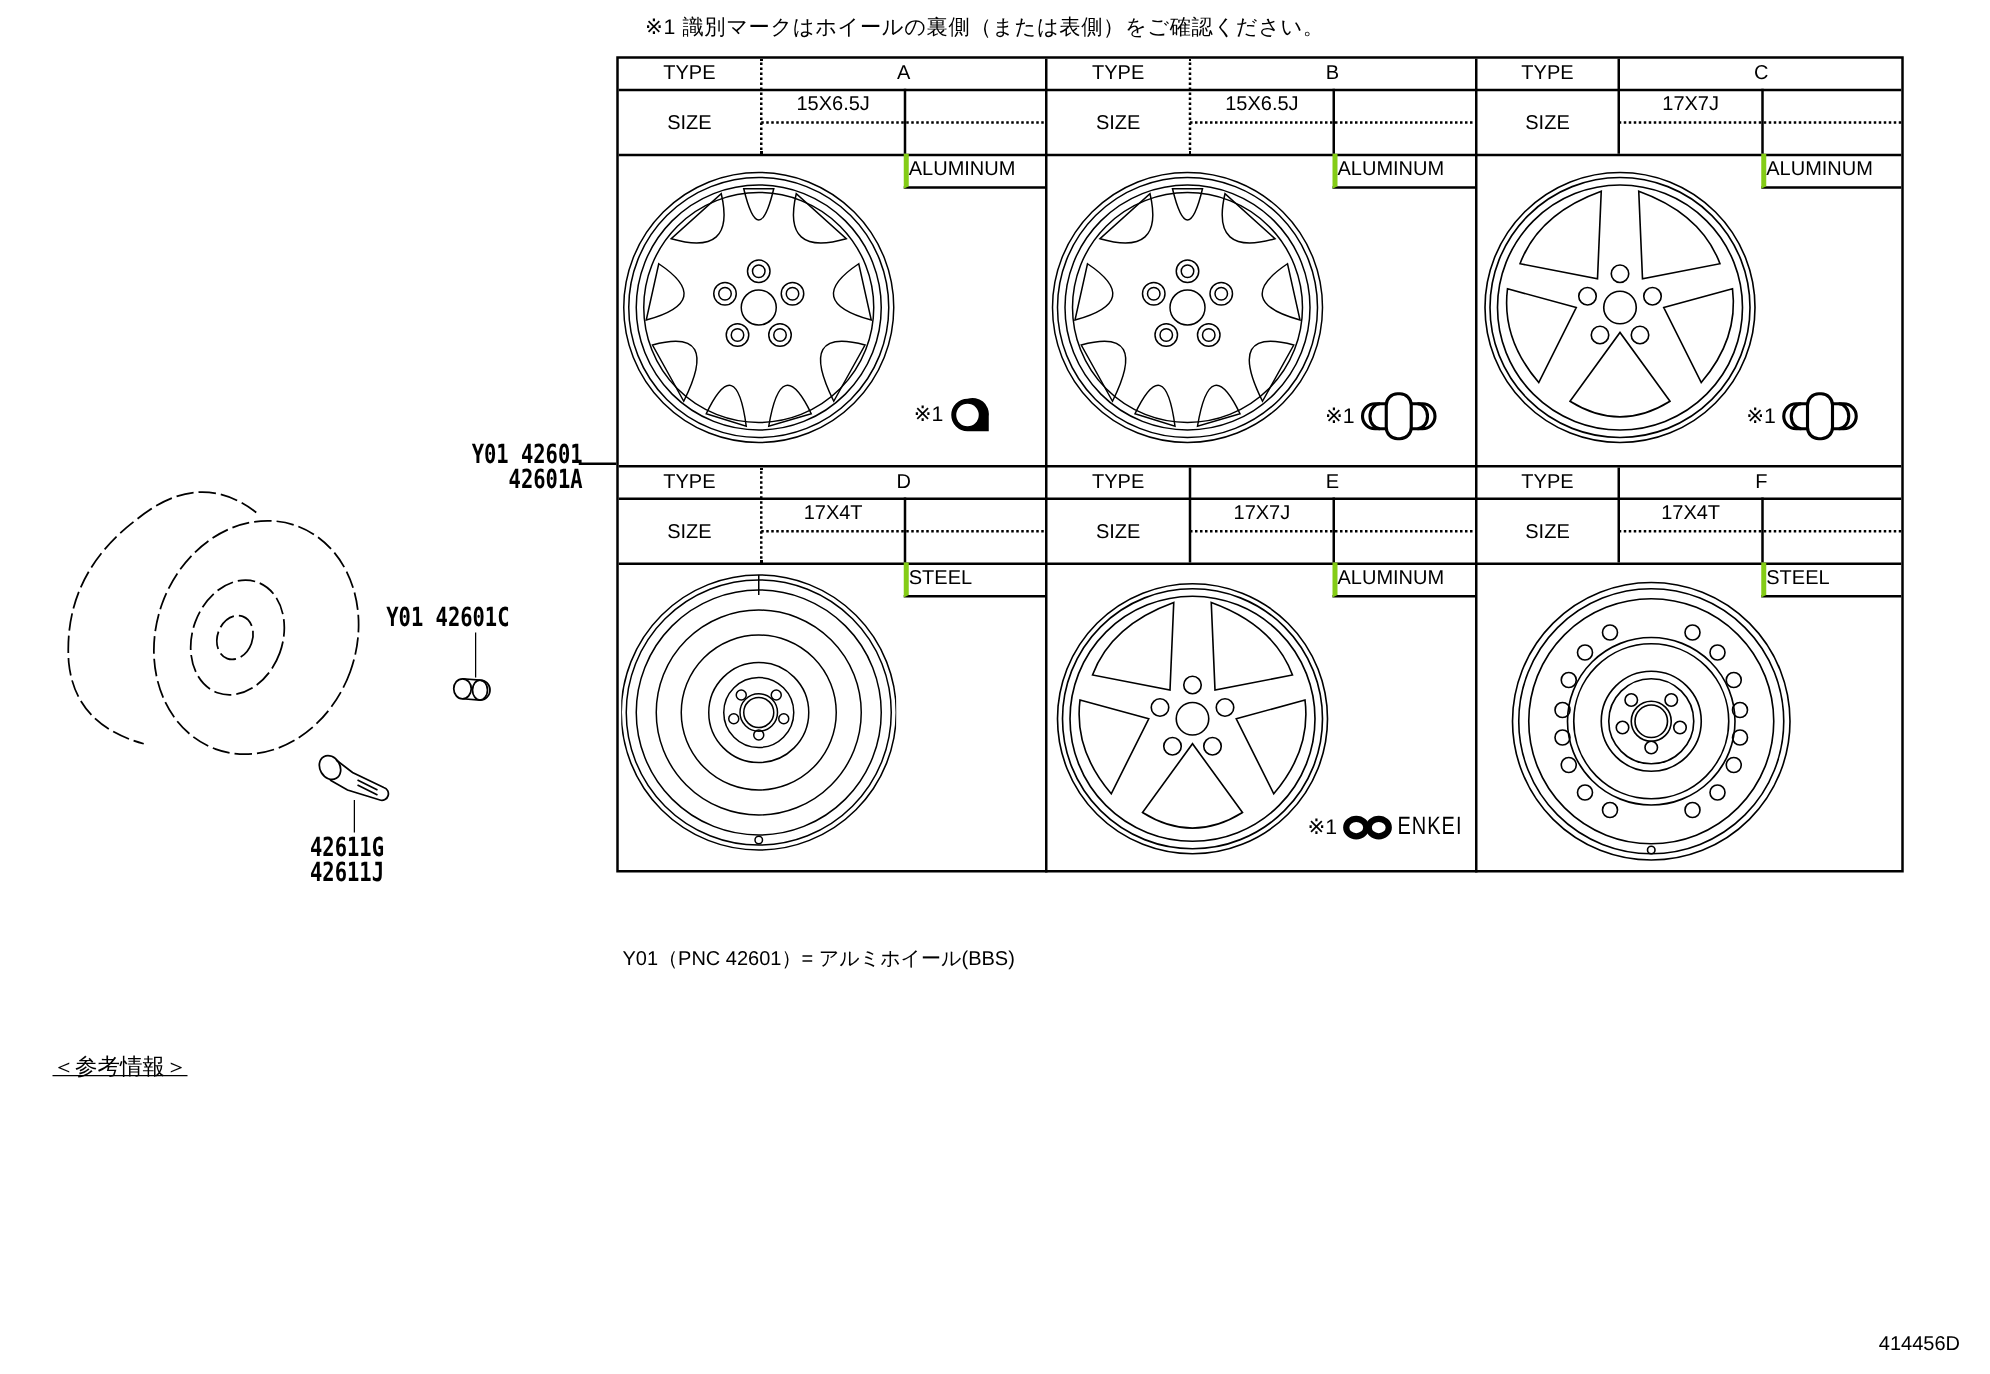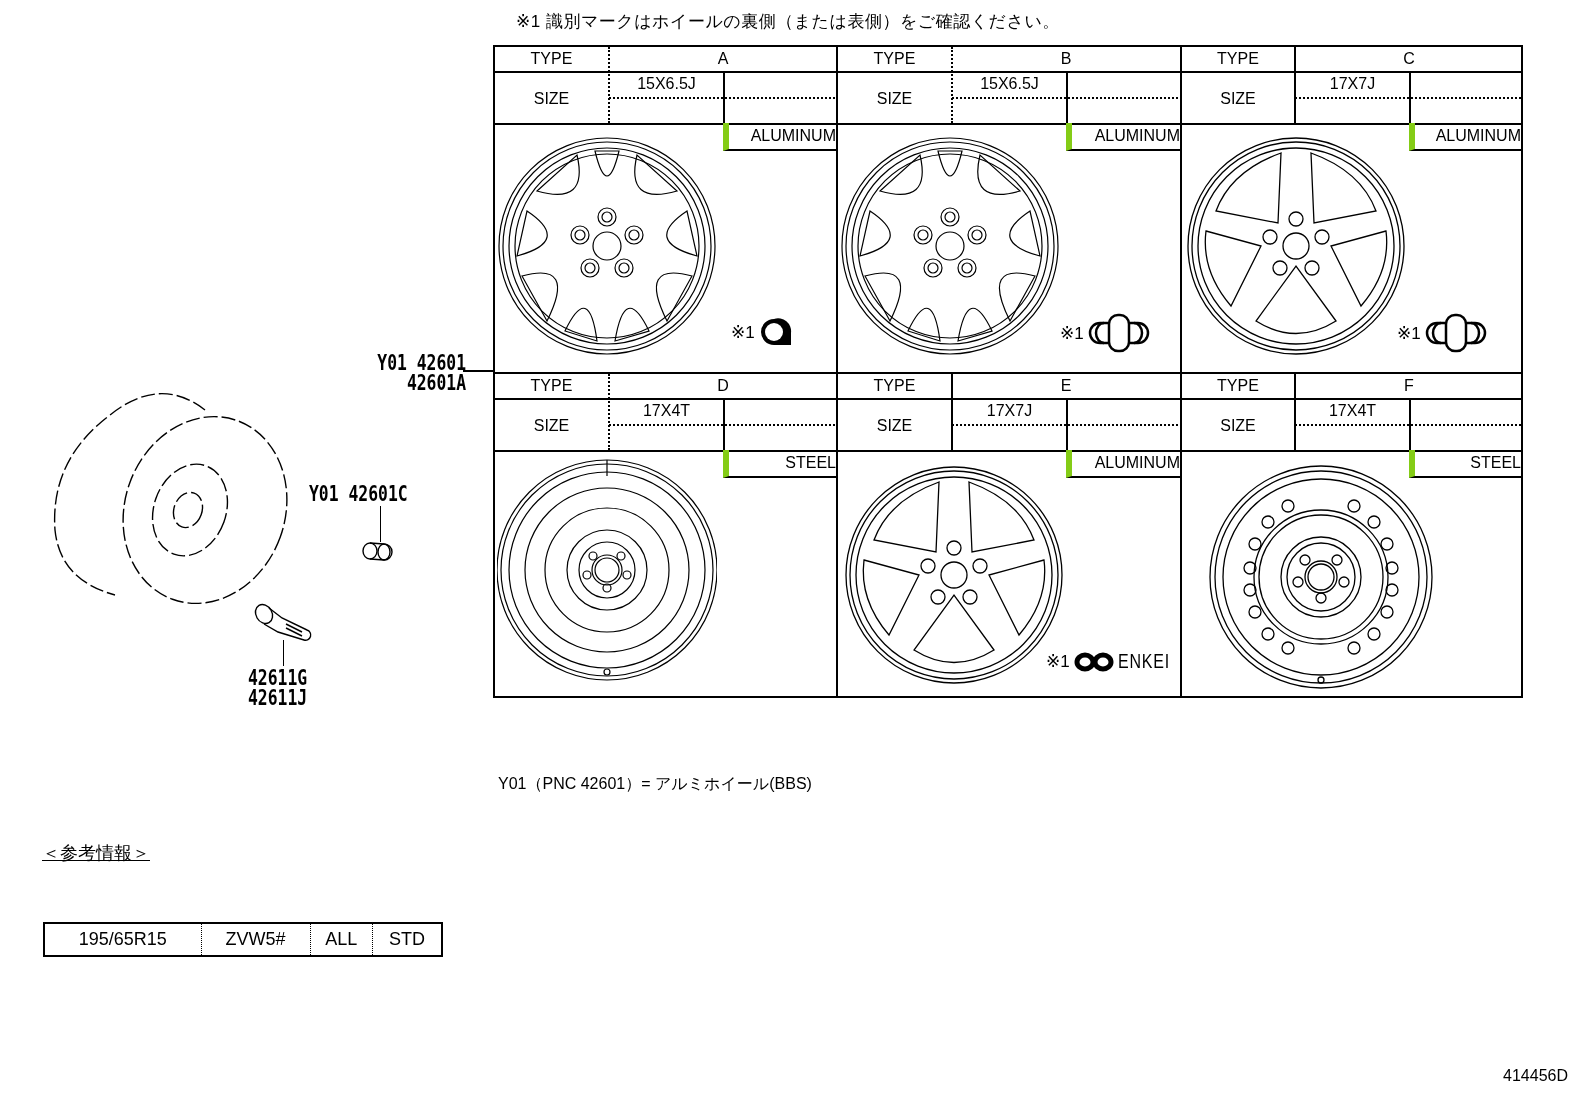--- a/index.html
+++ b/index.html
@@ -7,25 +7,25 @@
          font-family:"Liberation Sans", "DejaVu Sans", sans-serif; color:#000; }
   .abs { position:absolute; }
   .note-top { left:516px; top:10px; font-size:17px; letter-spacing:0.5px; }
   .grid { left:493px; top:45px; width:1030px; height:653px; border:2px solid #000; box-sizing:border-box; }
   .cell { position:absolute; box-sizing:border-box; }
   .lbl { font-size:16px; text-align:center; }
   .vline { position:absolute; width:0; border-left:2px solid #000; }
   .vdot { position:absolute; width:0; border-left:2px dotted #000; }
   .hline { position:absolute; height:0; border-top:2px solid #000; }
   .hdot { position:absolute; height:0; border-top:2px dotted #000; }
-  .mat-box { position:absolute; border-left:6px solid #84cc16; border-bottom:2px solid #000; box-sizing:border-box;
-             font-size:16px; text-align:right; line-height:25px; }
+  .mat-box { position:absolute; border-left:4px solid #84cc16; border-bottom:2px solid #000; box-sizing:border-box;
+             font-size:16px; text-align:left; line-height:25px; }
   .mark { position:absolute; font-size:17px; display:flex; align-items:center; gap:4px; }
   .callout { font-family:"DejaVu Sans Mono", "Liberation Mono", monospace; font-weight:bold; font-size:21px; line-height:20px; transform:scaleX(0.78); transform-origin:left top; }
-  .legend { font-size:16px; line-height:25px;margin-top:16px; }
+  .legend { font-size:16px; line-height:25px; }
   .ref-title { font-size:18px; }
   table.ref { border-collapse:collapse; font-size:16px; }
   table.ref td { border:1px dotted #000; text-align:center; padding:0 2px; height:23px; }
   table.ref tr:first-child td { height:31px; font-size:18px; border-bottom:1px dotted #000; }
   table.ref { border:2px solid #000; }
   .drawing-no { right:24px; bottom:14px; font-size:16px; }
 </style>
 </head>
 <body>
 
@@ -338,22 +338,16 @@
   <div>42611J</div>
 </div>
 
 <div class="abs legend" style="left:498px; top:755px;">
   <div>Y01（PNC 42601）= アルミホイール(BBS)</div>
 </div>
 
 <div class="abs ref-title" style="left:42px; top:841px;text-decoration:underline;">＜参考情報＞</div>
 <table class="abs ref" style="left:43px; top:922px; width:400px;">
   <tbody>
-  <tr>
-    <td>195/65R15</td>
-        <td>ZVW5#</td>
-    <td>ALL</td>
-        <td>STD</td>
-  </tr>
 </tbody>
   </table>
 
 <div class="abs drawing-no">414456D</div>
 
 </body></html>

